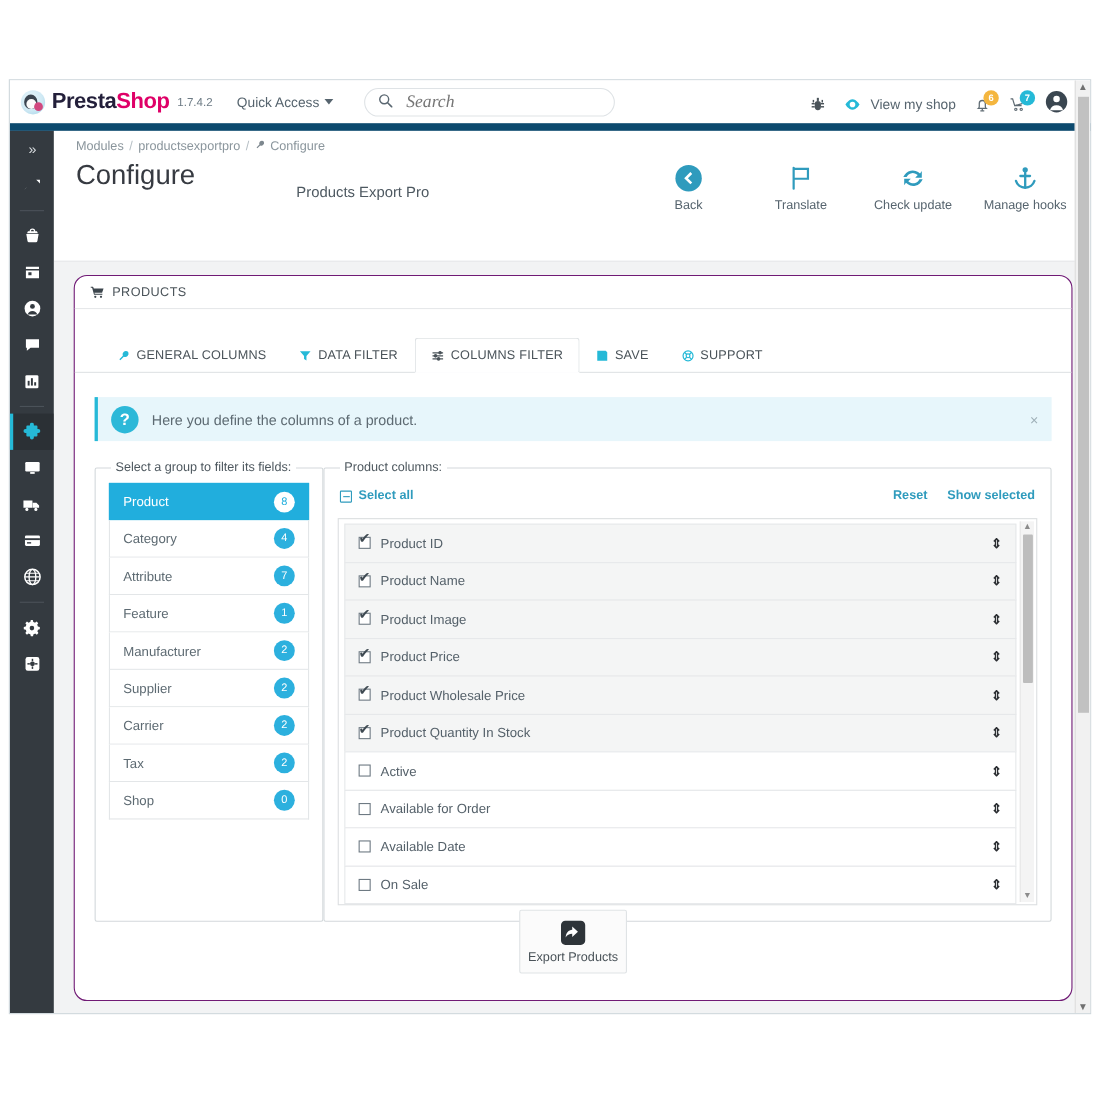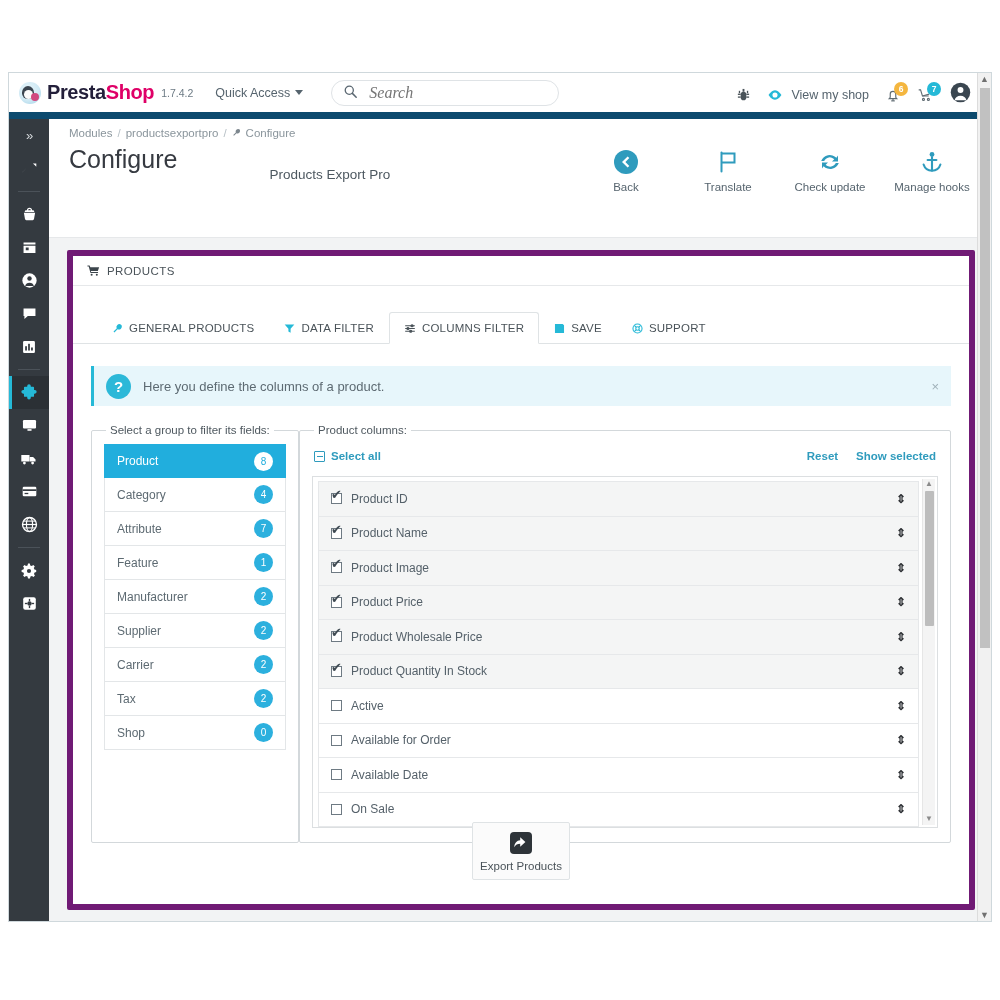--- a/index.html
+++ b/index.html
@@ -134,22 +134,22 @@
 
   .page-body {
     position: absolute; left: 0; top: 118px;
     width: 944px; height: 686px;
     background: #f2f3f4;
     border-top: 1px solid #e6e8ea;
     padding: 12px 18px 0 18px;
   }
 
   .panel {
-    background: #ffffff; border: 6px solid #701a75;
-    border-radius: 2px; height: 660px; position: relative;
+    background: #ffffff; border: 1px solid #701a75;
+    border-radius: 12px; height: 660px; position: relative;
   }
   .panel-head {
     height: 30px; border-bottom: 1px solid #e6e8ea;
     display: flex; align-items: center; padding: 0 14px;
     font-size: 11.5px; color: #4a5359; letter-spacing: 0.4px;
   }
   .panel-head .cart-ic { margin-right: 7px; color: #3c454c; display: flex; }
 
   
   .tabs {
@@ -544,21 +544,21 @@
           <span>PRODUCTS</span>
         </div>
 
         <div class="tabs">
           <div class="tab">
             <span class="t-ic">
               <svg width="11" height="11" viewBox="0 0 16 16" fill="currentColor">
                   <path d="M14 3.3a4.5 4.5 0 0 1-5.9 5.9L3.5 13.8 2.2 12.5 6.8 7.9A4.5 4.5 0 0 1 12.7 2z"></path>
                 </svg>
             </span>
-            <span>GENERAL PRODUCTS</span>
+            <span>GENERAL COLUMNS</span>
           </div>
           <div class="tab">
             <span class="t-ic">
               <svg width="11" height="11" viewBox="0 0 16 16" fill="currentColor">
                   <path d="M1 2h14l-5.4 6.3V14L6.4 12.3V8.3z"></path>
                 </svg>
             </span>
             <span>DATA FILTER</span>
           </div>
           <div class="tab active">

